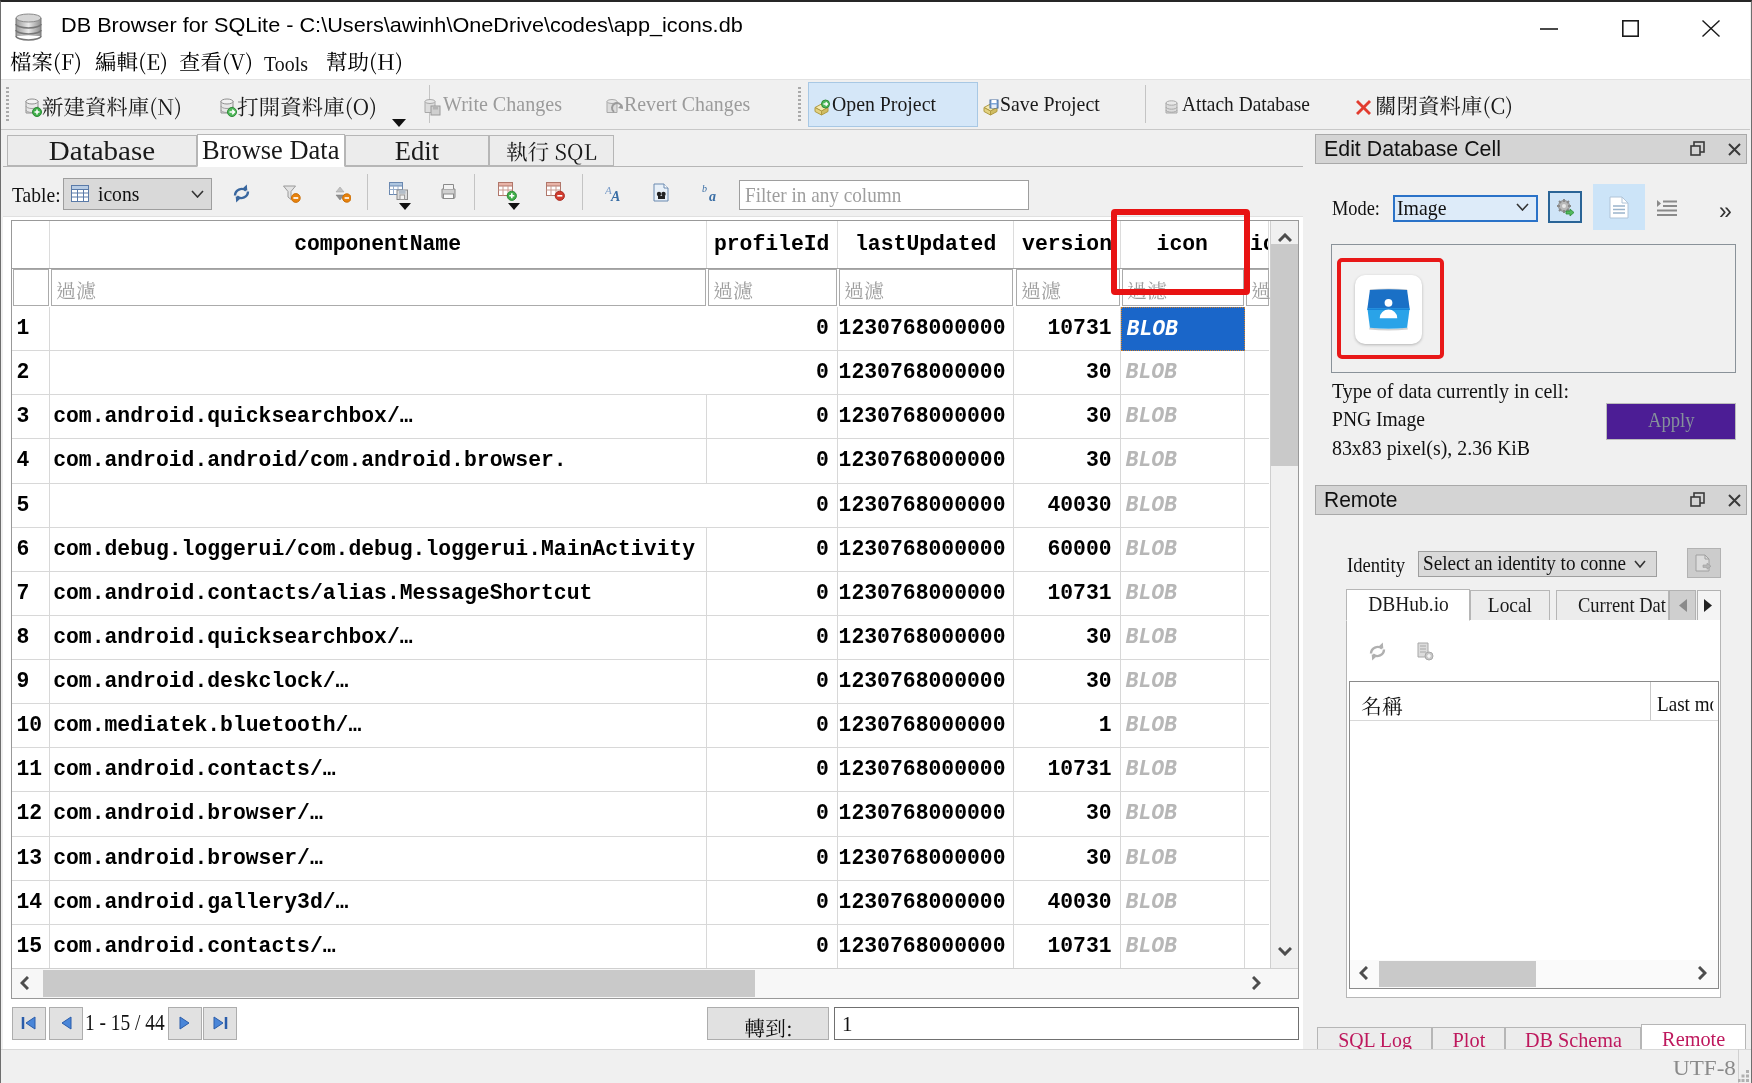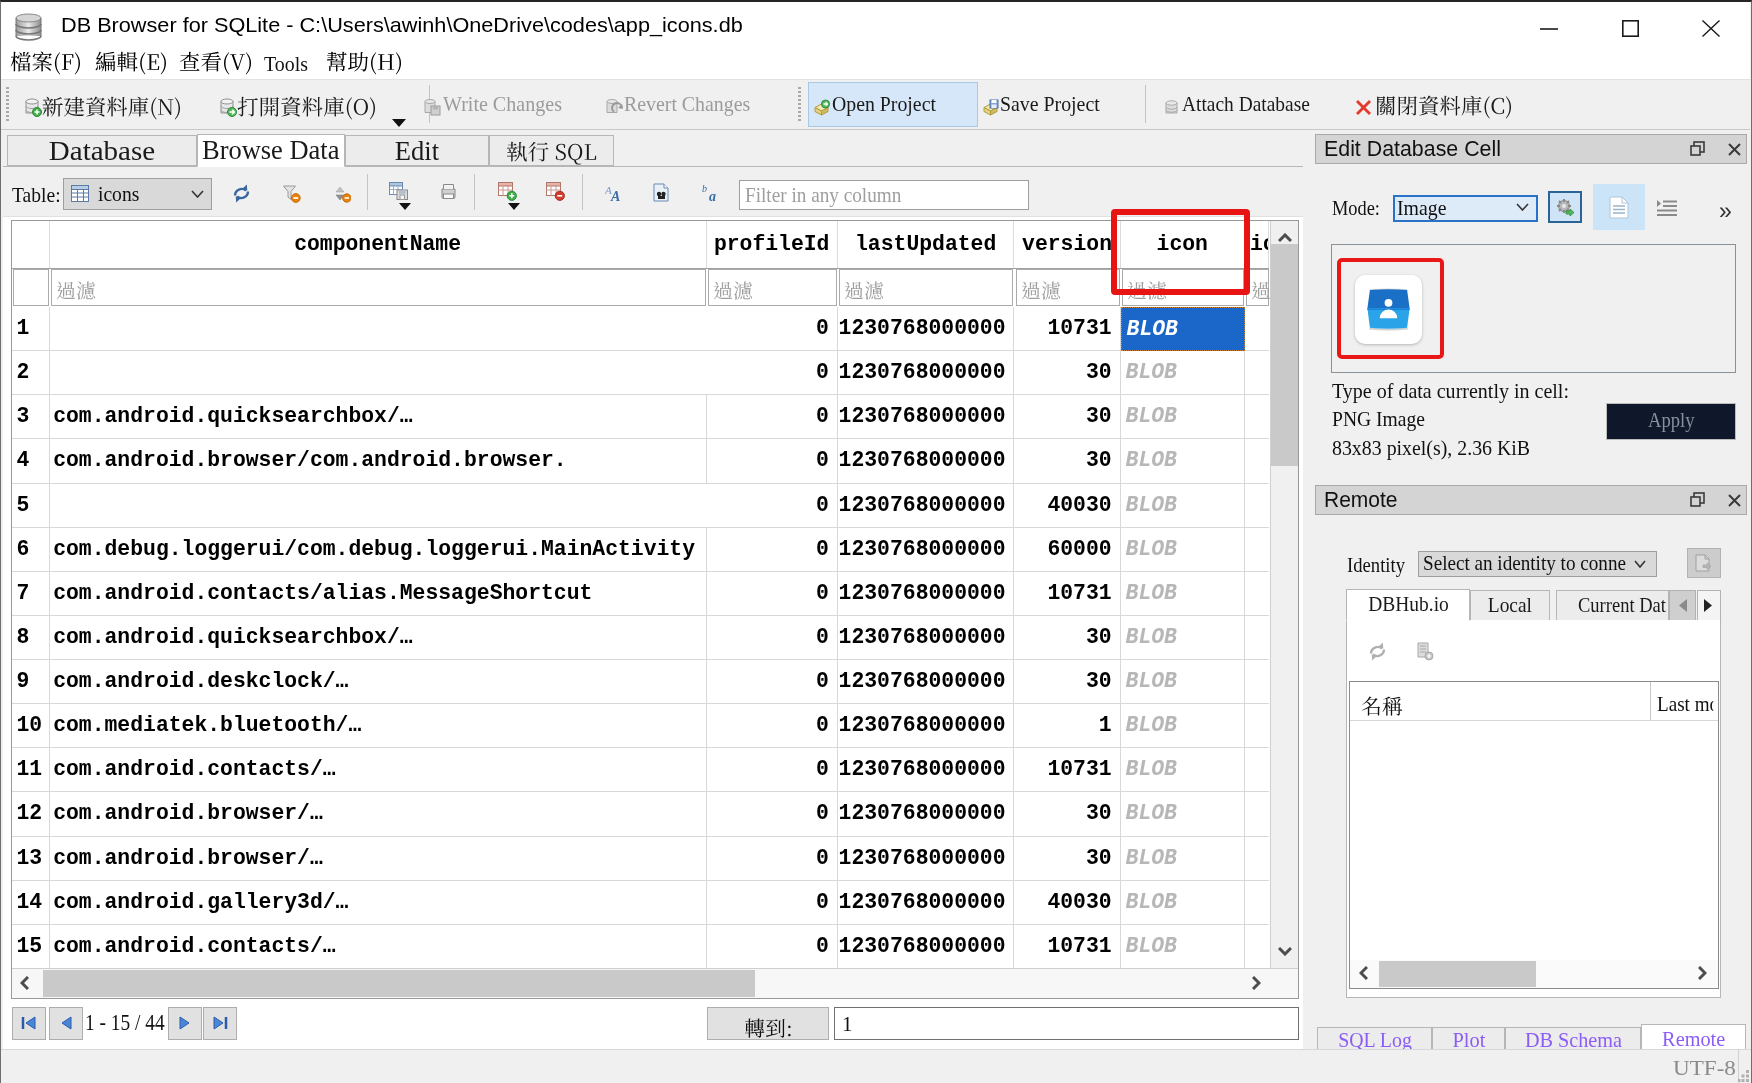--- a/index.html
+++ b/index.html
@@ -40,21 +40,21 @@
 .sbtrack{position:absolute;background:#f0f0f0}
 .sbthumb{position:absolute;background:#c9c9c9}
 .chev{stroke:#4d4d4d;stroke-width:3;fill:none}
 
 .navbtn{position:absolute;top:1005px;width:34px;height:33px;background:#e1e1e1;border:1px solid #adadad}
 
 #dock{position:absolute;left:1302px;top:128px;width:448px;height:919px;background:#f0f0f0}
 .dtitle{position:absolute;left:1314px;width:432px;height:30px;background:#d4d4d4;border:1px solid #a9a9a9;font-family:"Liberation Sans",sans-serif;font-size:22px;color:#111;padding-left:8px;line-height:28px}
 .rtab{position:absolute;height:31px;background:#ececec;border:1px solid #b6b6b6;font-size:21px;color:#1a1a1a;text-align:center;line-height:29px}
 .serif21{font-size:21px;color:#111;white-space:pre}
-.btmtab{position:absolute;top:1022px;height:29px;background:#ececec;border:1px solid #b6b6b6;font-size:21px;color:#8b5cf6;text-align:center;line-height:27px}
+.btmtab{position:absolute;top:1022px;height:29px;background:#ececec;border:1px solid #b6b6b6;font-size:21px;color:#be185d;text-align:center;line-height:27px}
 </style></head><body>
 <div id="w">
 
 <div id="titlebar"></div>
 <div class="ab" style="left:14px;top:11px">
 <svg width="27" height="28" viewBox="0 0 27 28">
         <defs>
           <linearGradient id="cyl" x1="0" y1="0" x2="1" y2="0">
             <stop offset="0" stop-color="#9a9a9a"></stop>
             <stop offset="0.5" stop-color="#e8e8e8"></stop>
@@ -394,21 +394,21 @@
       <div class="grow" style="top:174.3px">
         <div class="rn">3</div>
         <div class="c1">com.android.quicksearchbox/…</div>
         <div class="c2">0</div>
         <div class="c3">1230768000000</div>
         <div class="c4">30</div>
         <div class="c5"><span>BLOB</span></div>
       </div>
       <div class="grow" style="top:218.4px">
         <div class="rn">4</div>
-        <div class="c1">com.android.browser/com.android.browser.</div>
+        <div class="c1">com.android.android/com.android.browser.</div>
         <div class="c2">0</div>
         <div class="c3">1230768000000</div>
         <div class="c4">30</div>
         <div class="c5"><span>BLOB</span></div>
       </div>
       <div class="grow" style="top:262.5px">
         <div class="rn">5</div>
         <div class="c2">0</div>
         <div class="c3">1230768000000</div>
         <div class="c4">40030</div>
@@ -598,21 +598,21 @@
 <path d="M12.4 33.2 H54.6 L52.1 52.8 Q33.5 54.6 14.9 52.8 Z" fill="#2aa3e8"></path>
 <path d="M12.4 33.2 H54.6 L54.8 34.9 H12.2 Z" fill="#1684d8"></path>
 <circle cx="33.5" cy="27.8" r="3.9" fill="#fff"></circle>
 <path d="M24.8 43.3 v-0.5 a8.7 8.3 0 0 1 17.4 0 v0.5 z" fill="#fff"></path>
 </svg>
 
 <div class="ab" style="left:1336px;top:256px;width:107px;height:101px;border:4px solid #e81818;border-radius:5px"></div>
 <div class="ab serif21" style="left:1331px;top:377px;transform:scaleX(0.953);transform-origin:0 50%">Type of data currently in cell:</div>
 <div class="ab serif21" style="left:1331px;top:405px;transform:scaleX(0.933);transform-origin:0 50%">PNG Image</div>
 <div class="ab serif21" style="left:1331px;top:434px;transform:scaleX(0.946);transform-origin:0 50%">83x83 pixel(s), 2.36 KiB</div>
-<div class="ab" style="left:1605px;top:401px;width:130px;height:37px;background:#0f172a;border:1px solid #bcbcbc;text-align:center;line-height:32px;font-size:21px;color:#86919b"><span style="display:inline-block;transform:scaleX(0.888)">Apply</span></div>
+<div class="ab" style="left:1605px;top:401px;width:130px;height:37px;background:#4c1d95;border:1px solid #bcbcbc;text-align:center;line-height:32px;font-size:21px;color:#86919b"><span style="display:inline-block;transform:scaleX(0.888)">Apply</span></div>
 
 <div class="dtitle" style="top:483px"><span style="display:inline-block;transform:scaleX(0.954);transform-origin:0 50%">Remote</span></div>
 <svg class="ab" style="left:1689px;top:490px" width="15" height="15" viewBox="0 0 15 15">
       <rect x="4" y="1" width="10" height="10" fill="none" stroke="#3a3a3a" stroke-width="1.6"></rect>
       <rect x="1" y="5" width="9" height="9" fill="#d4d4d4" stroke="#3a3a3a" stroke-width="1.6"></rect>
     </svg>
 <svg class="ab" style="left:1727px;top:492px" width="13" height="13">
       <path d="M1 1 L12 12 M12 1 L1 12" stroke="#3a3a3a" stroke-width="2"></path>
     </svg>
 <div class="ab serif21" style="left:1346px;top:551px;transform:scaleX(0.888);transform-origin:0 50%">Identity</div>

